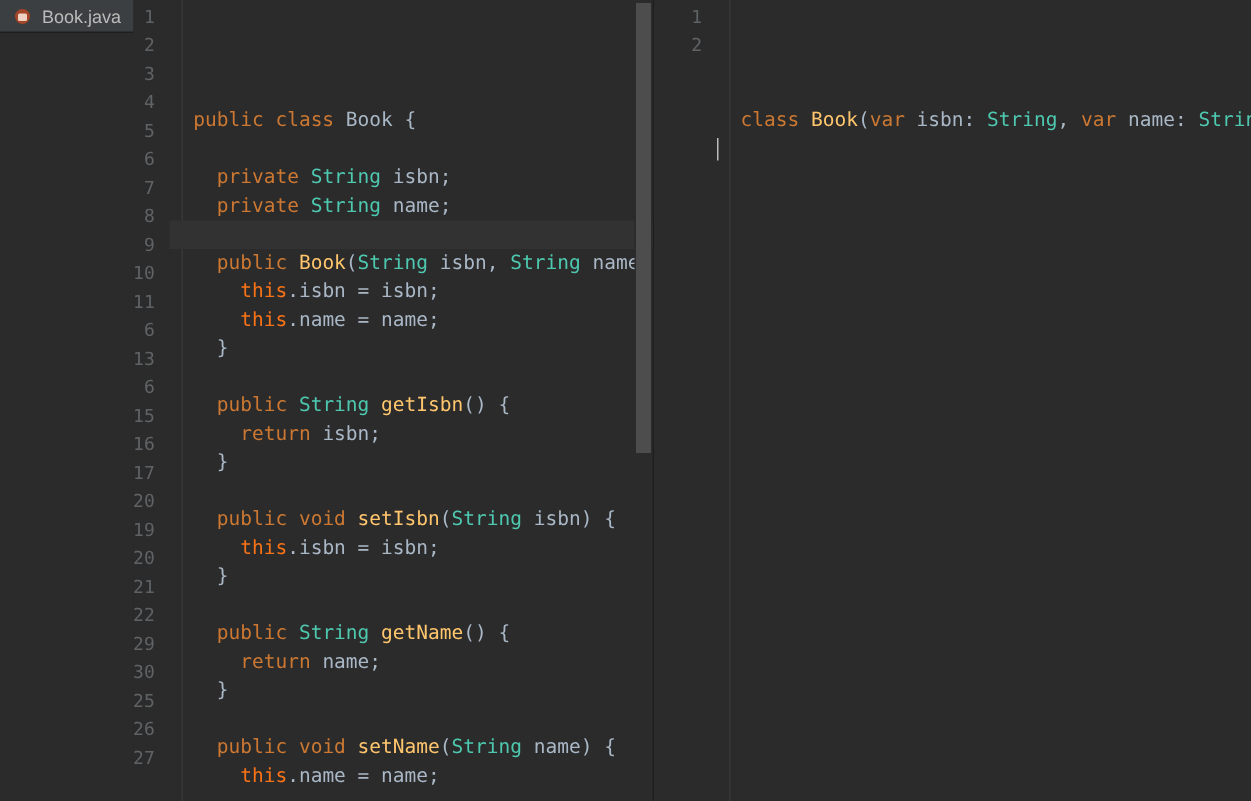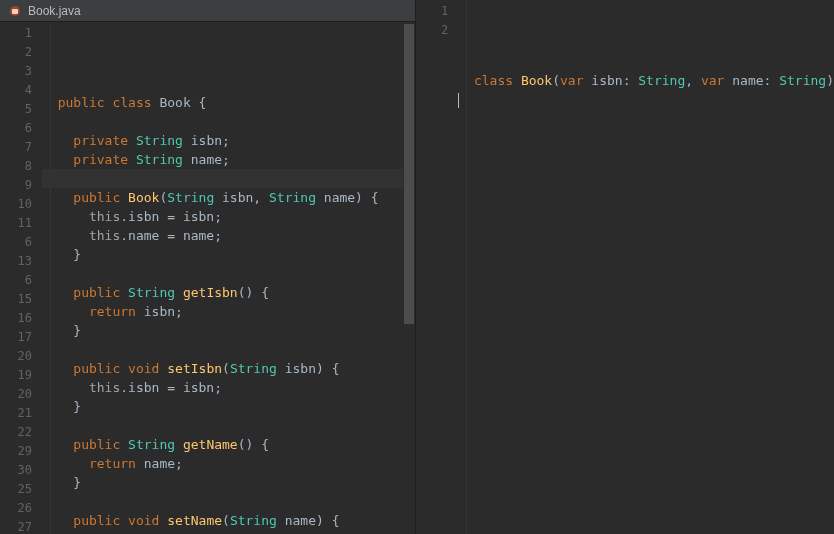--- a/index.html
+++ b/index.html
@@ -8,21 +8,21 @@
     font-family: 'Menlo', 'Consolas', monospace;
     font-size: 13px;
     color: #a9b7c6;
     width: 834px;
     height: 534px;
     overflow: hidden;
     display: flex;
   }
   .pane {
     display: flex;
-    flex-direction: column;
+    flex-direction: row;
     height: 100%;
   }
   .pane-left { width: 435px; }
   .pane-right { flex: 1; border-left: 1px solid #1e1e1e; }
   .tab-bar {
     height: 22px;
     background: #3c3f41;
     display: flex;
     align-items: center;
     padding: 0 8px;
@@ -63,21 +63,21 @@
   .indent-guide {
     position: absolute;
     left: 8px;
     top: 0;
     bottom: 0;
     width: 1px;
     background: #373737;
   }
   .kw { color: #cc7832; }
   .fn { color: #ffc66d; }
-  .this { color: #a3a3a3; }
+  .this { color: #f97316; }
   .typeref { color: #4ec9b0; }
   .breadcrumb-sep { color: #7a7a7a; font-size: 9px; }
   .breadcrumb-ellipsis { color: #7a7a7a; }
   .scrollbar-track {
     position: absolute;
     right: 0;
     top: 0;
     bottom: 0;
     width: 12px;
     background: #2b2b2b;

